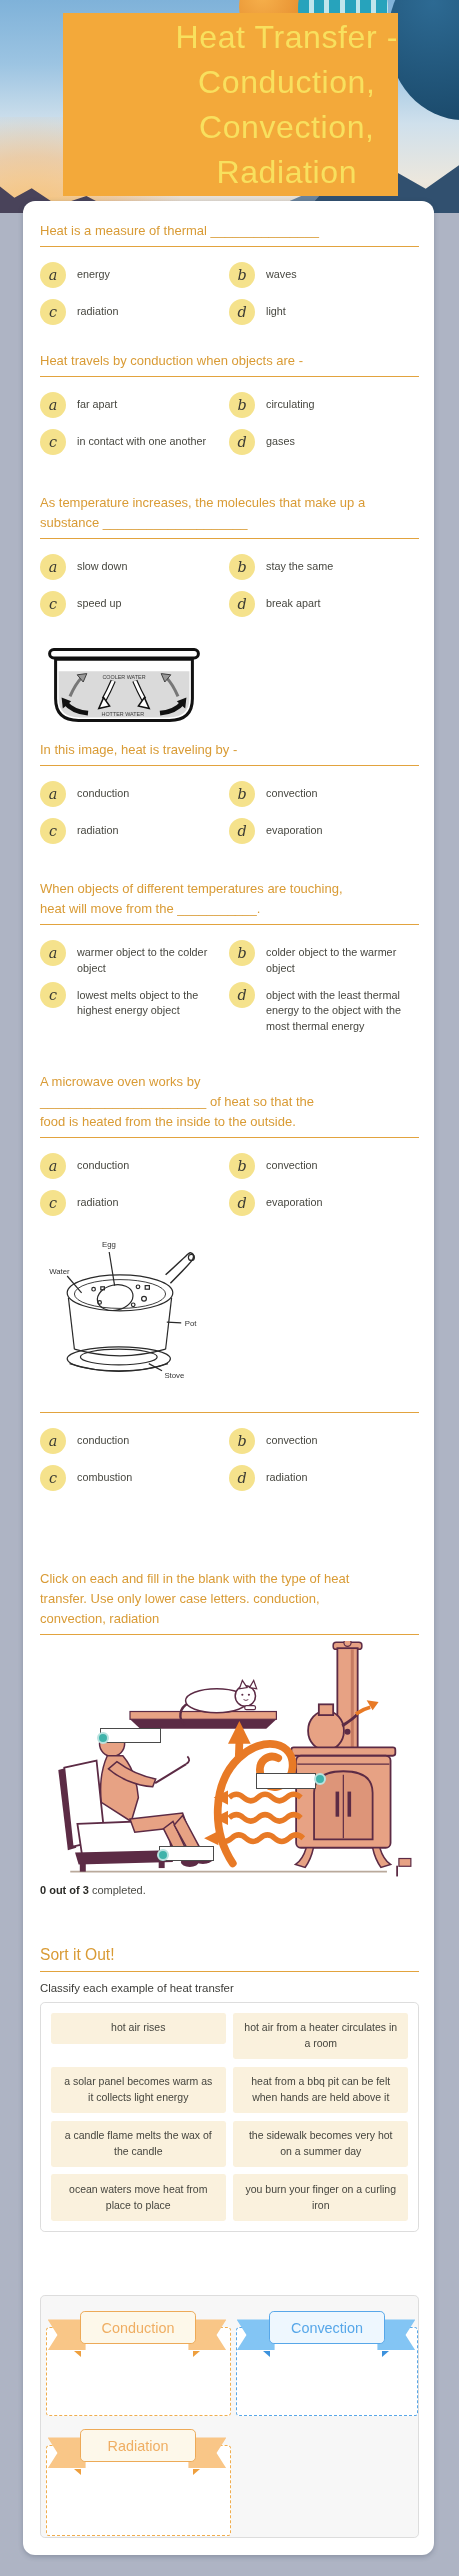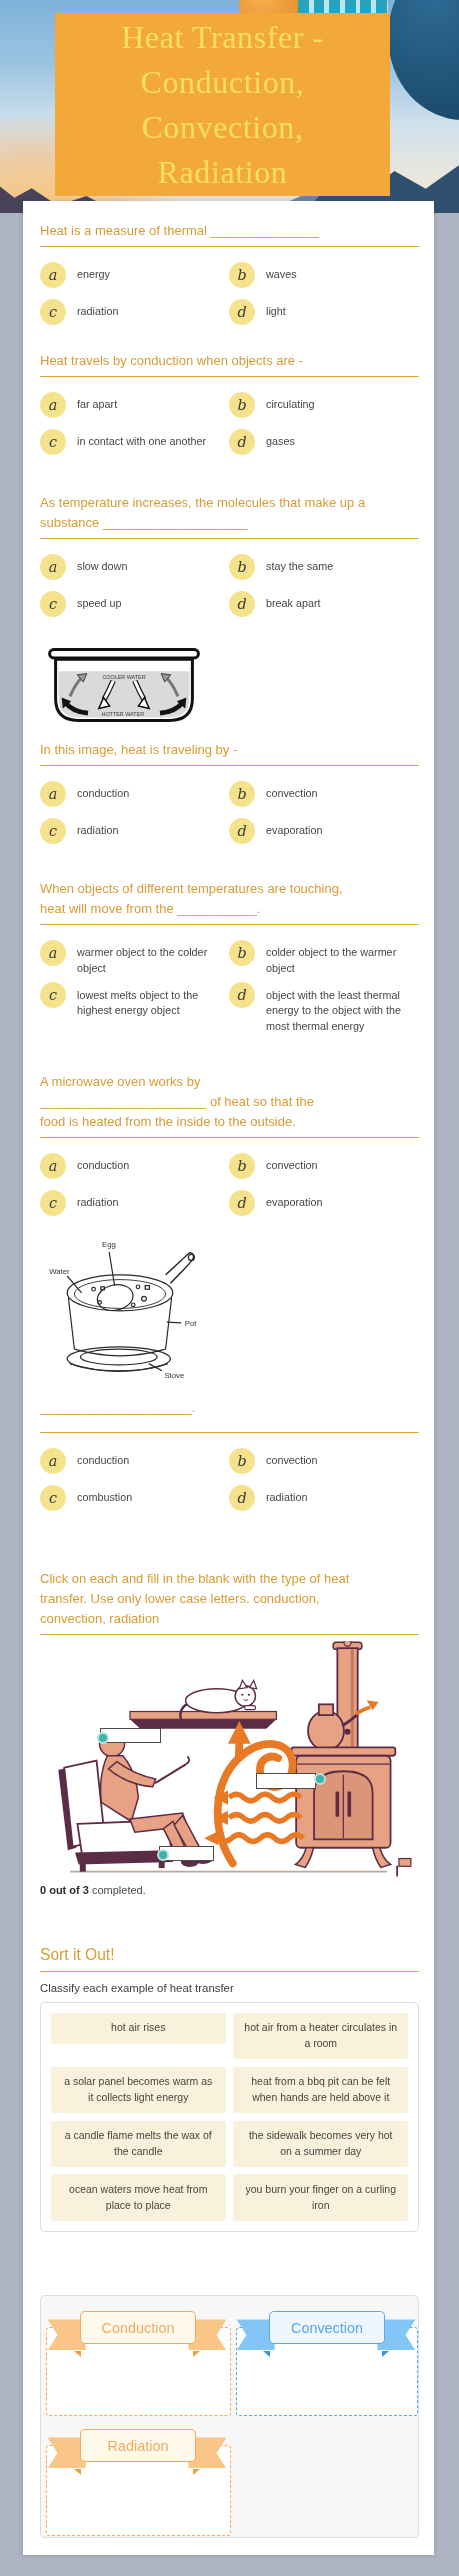--- a/index.html
+++ b/index.html
@@ -10,27 +10,27 @@
         background:linear-gradient(180deg,#7fb2d9 0%,#9cc4e2 30%,#cfe0ec 58%,#ece7dd 85%,#e3d9cf 100%);}
   .balloon{position:absolute;border-radius:50%;}
   .b-orange{left:239px;top:-29px;width:66px;height:72px;background:radial-gradient(circle at 35% 35%,#f6b04b,#e08124);}
   .b-teal{left:298px;top:-40px;width:90px;height:96px;background:repeating-linear-gradient(90deg,#27a3bc 0 10.8px,#bfe6ec 10.8px 15.6px);}
   .b-navy{left:388px;top:-48px;width:150px;height:168px;background:radial-gradient(circle at 30% 30%,#2d6a93,#15405f);}
   .mt{position:absolute;bottom:0;}
   .mt-right{right:0;width:156px;height:54px;background:#31506f;clip-path:polygon(0 100%,18% 42%,38% 66%,58% 22%,78% 55%,100% 10%,100% 100%);}
   .mt-right2{right:0;width:198px;height:36px;background:#4c6d8d;clip-path:polygon(0 100%,25% 40%,50% 70%,75% 25%,100% 55%,100% 100%);opacity:.8;}
   .sun-glow{left:0;width:180px;height:96px;background:radial-gradient(ellipse at 18% 95%,rgba(248,196,120,.95) 0%,rgba(243,185,120,.55) 40%,rgba(240,200,160,0) 75%);}
   .mt-left{left:0;width:144px;height:38px;background:#49435a;clip-path:polygon(0 30%,10% 60%,22% 35%,40% 80%,60% 55%,80% 95%,100% 75%,100% 100%,0 100%);}
-  .title-box{position:absolute;left:55px;top:13px;width:335px;height:183px;background:#f3a93a;
-             display:flex;align-items:center;justify-content:center;text-align:center;font-family:Liberation Serif, serif;}
+  .title-box{position:absolute;left:63px;top:13px;width:335px;height:183px;background:#f3a93a;
+             display:flex;align-items:center;justify-content:flex-end;text-align:center;}
   .title-box .tl{display:block;font-size:32px;line-height:45px;color:#f8e05e;font-weight:400;letter-spacing:0.6px;}
 
   
   .card{position:absolute;left:23px;top:201px;width:411px;height:2354px;background:#ffffff;
-        border-radius:0;box-shadow:0 1.2px 4.8px rgba(40,50,70,.25);}
+        border-radius:12px;box-shadow:0 1.2px 4.8px rgba(40,50,70,.25);}
   .blk{position:absolute;left:17px;width:379px;}
 
   .qh{font-size:13px;line-height:20px;color:#d99b35;}
   .qline{display:block;}
   .rule{border:0;border-top:1.2px solid #e2a33e;margin:5.4px 0 0 0;}
   .rule.lg{margin-top:14.4px;}
   .opts{margin-top:14.4px;display:grid;grid-template-columns:189px 190px;row-gap:6px;}
   .opt{display:flex;align-items:flex-start;min-height:31px;cursor:pointer;}
   .badge{flex:0 0 26px;width:26px;height:26px;border-radius:50%;background:#f5e28c;
          display:flex;align-items:center;justify-content:center;}
@@ -354,21 +354,20 @@
       </g>
       <text x="100" y="22" font-size="13" fill="#333">Egg</text>
       <text x="12" y="66" font-size="13" fill="#333">Water</text>
       <text x="238" y="153" font-size="13" fill="#333">Pot</text>
       <text x="204" y="240" font-size="13" fill="#333">Stove</text>
     </svg>
   </div>
 
   <section class="blk" style="top:1197px">
     <div class="qh">
-      <span class="qline">_____________________.</span>
     </div>
     <div class="rule lg"></div>
     <div class="opts">
       <div class="opt">
         <span class="badge">
             <i>a</i>
           </span>
         <span class="otext">conduction</span>
       </div>
       <div class="opt">

